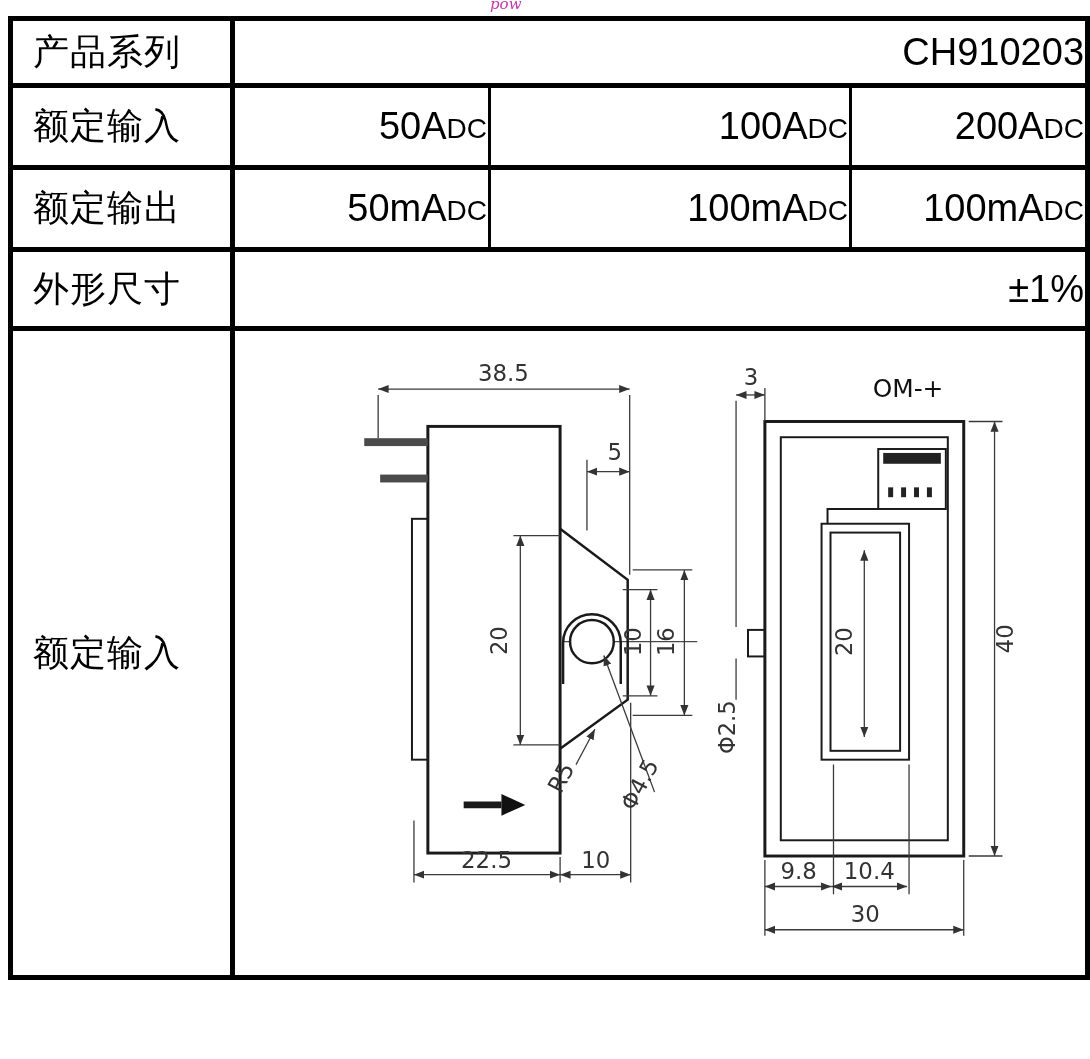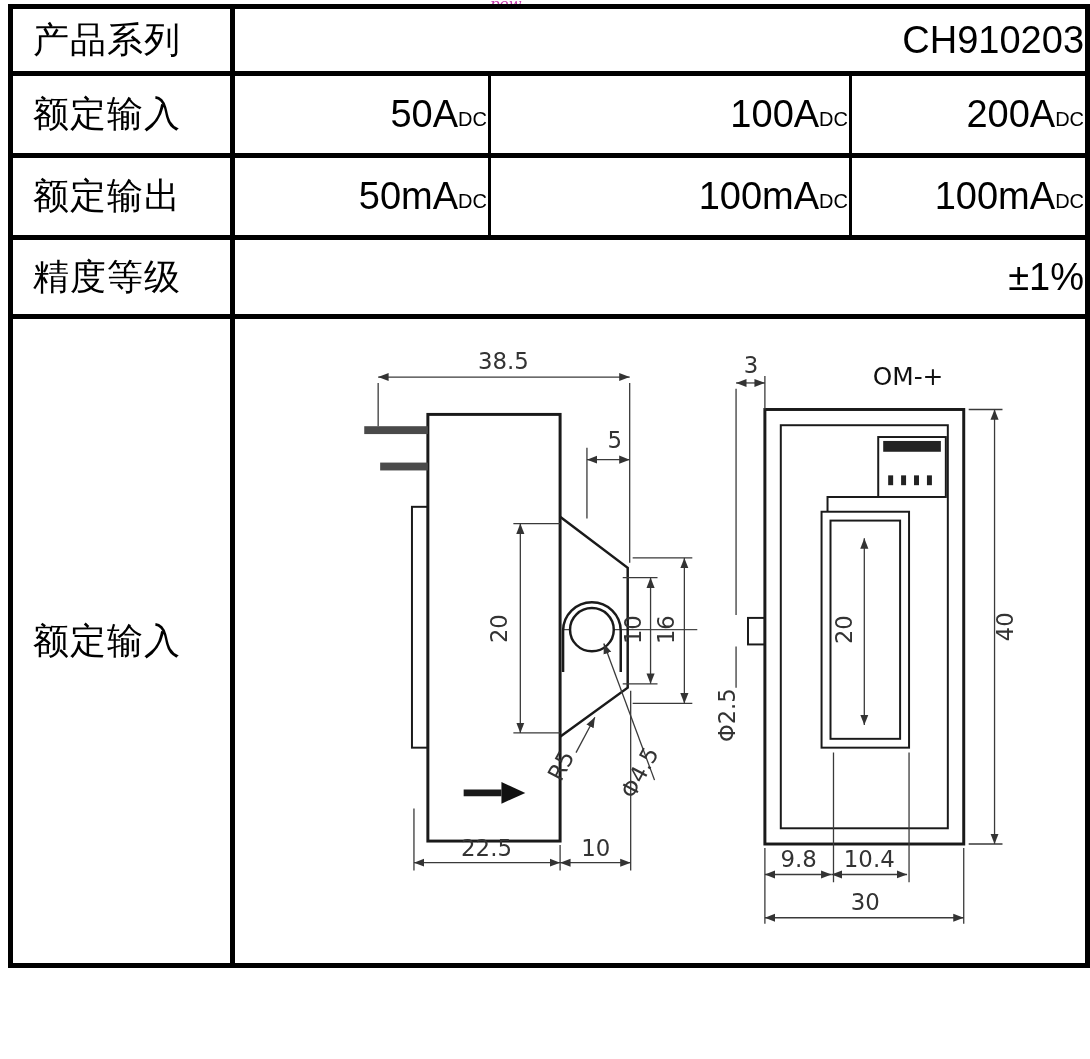--- a/index.html
+++ b/index.html
@@ -6,34 +6,34 @@
   body{
     width:1090px;height:1059px;background:#fff;position:relative;overflow:hidden;
     font-family:"Liberation Sans", sans-serif;color:#000;
   }
   .watermark{
     position:absolute;top:-5px;left:490px;color:#c238a8;font-size:15px;
     font-style:italic;font-family:"DejaVu Serif", serif;
   }
   table.spec-table{
     border-collapse:collapse;table-layout:fixed;
-    position:absolute;top:4px;left:8px;width:1077px;background:#86efac;
+    position:absolute;top:16px;left:8px;width:1077px;background:#86efac;
   }
   .spec-table td{
     border-top:5px solid #000;border-bottom:5px solid #000;
     border-left:3px solid #000;border-right:3px solid #000;
     vertical-align:middle;background:#fff;overflow:hidden;
   }
   .spec-table td.lab{
     border-left:5px solid #000;border-right:5px solid #000;
     font-size:36px;padding-left:20px;letter-spacing:1px;white-space:nowrap;
   }
   .spec-table td:last-child{border-right:5px solid #000}
   .spec-table td.val{text-align:right;font-size:38px}
-  .unit{font-size:20px;vertical-align:1px}
+  .unit{font-size:28px;vertical-align:1px}
   tr.r1{height:67px} tr.r2{height:82px} tr.r3{height:82px}
   tr.r4{height:81px} tr.r5{height:79px} tr.r6{height:649px}
   td.draw-cell{padding:0;position:relative}
   td.draw-cell svg{display:block;width:100%;height:639px}
   .dim-text{font-size:23px;fill:#333;font-family:"DejaVu Sans", sans-serif}
   .mark-text{font-size:25px;fill:#111;font-family:"DejaVu Sans", sans-serif}
 </style>
 </head>
 <body>
 
@@ -57,21 +57,21 @@
       <td class="val"><span>100A</span><span class="unit">DC</span></td>
       <td class="val"><span>200A</span><span class="unit">DC</span></td>
     </tr>
     <tr class="r3">
       <td class="lab">额定输出</td>
       <td class="val"><span>50mA</span><span class="unit">DC</span></td>
       <td class="val"><span>100mA</span><span class="unit">DC</span></td>
       <td class="val"><span>100mA</span><span class="unit">DC</span></td>
     </tr>
     <tr class="r5">
-      <td class="lab">精度等级</td>
+      <td class="lab">外形尺寸</td>
       <td class="val" colspan="3">±1%</td>
     </tr>
     <tr class="r6">
       <td class="lab">额定输入</td>
       <td class="draw-cell" colspan="3">
 
         <svg viewBox="230 400 855 650" preserveAspectRatio="none" xmlns="http://www.w3.org/2000/svg">
           <defs>
             <marker id="arr" viewBox="0 0 10 10" refX="9" refY="5" markerWidth="9" markerHeight="9" orient="auto-start-reverse">
               <path d="M0,1.5 L9,5 L0,8.5 z" fill="#333"></path>

